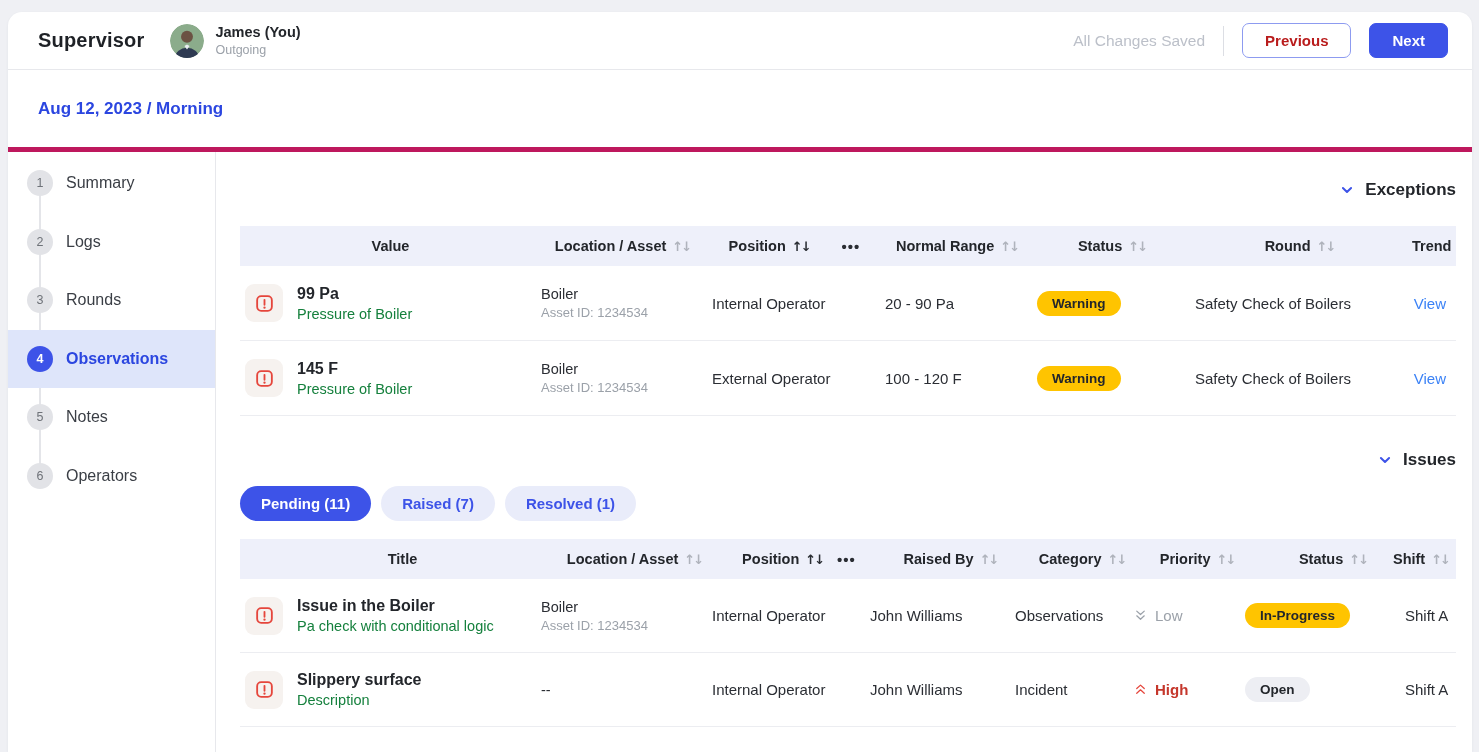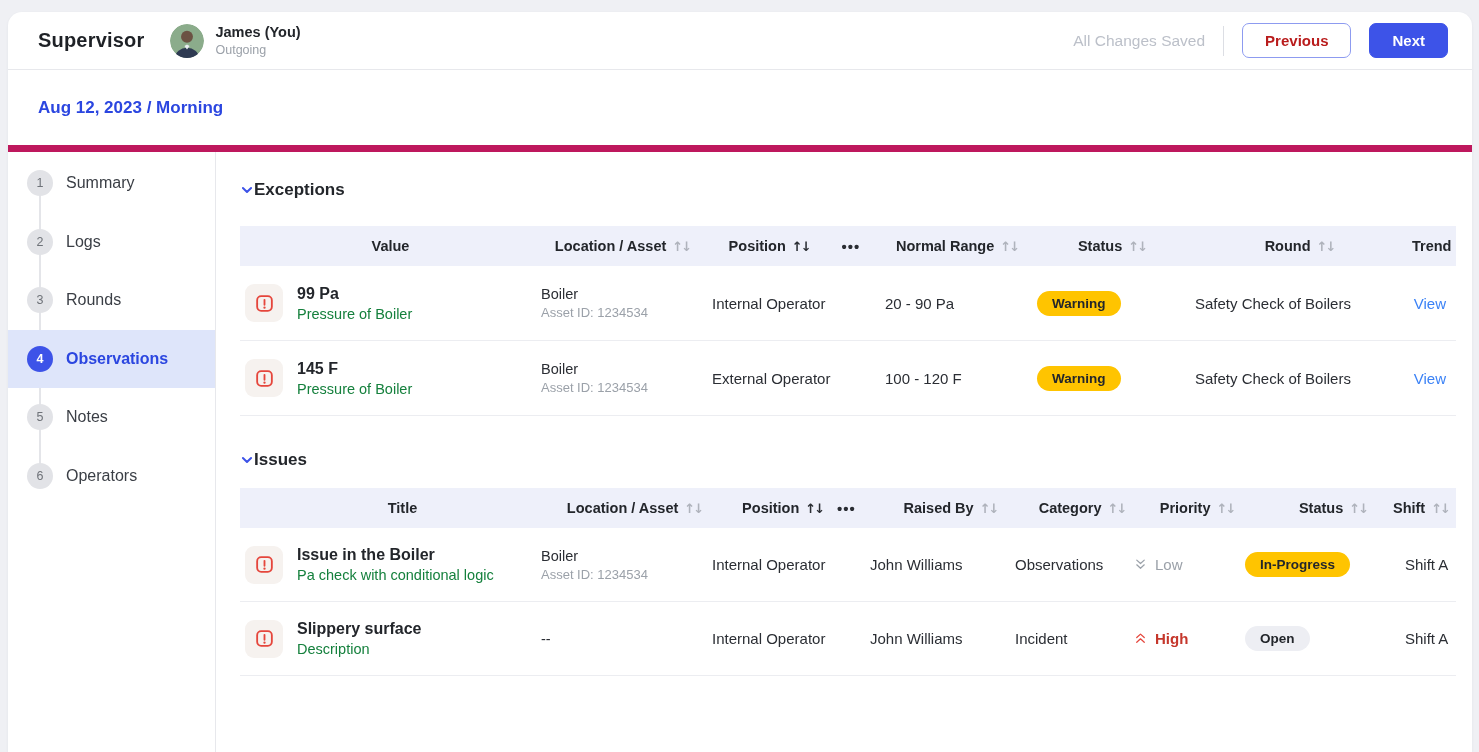--- a/index.html
+++ b/index.html
@@ -28,39 +28,39 @@
   .user-name { font-size:14.5px; font-weight:700; color:#23262B; }
   .user-role { font-size:12.5px; color:#9BA1A9; margin-top:2px; }
   .topbar-right { margin-left:auto; display:flex; align-items:center; gap:18px; }
   .save-status { font-size:15.5px; color:#BCC0C9; }
   .vdiv { width:1px; height:30px; background:#DCDEE4; }
   .btn { font-family:inherit; font-size:15px; font-weight:600; border-radius:7px; padding:8px 22px; cursor:pointer; }
   .btn-outline { background:#fff; color:#b91c1c; border:1px solid #8D9BF0; }
   .btn-primary { background:#3D53E8; color:#fff; border:1px solid #3D53E8; }
 
   
-  .datebar { height:82px; display:flex; align-items:center; padding:0 30px; border-bottom:7px solid #be185d; flex:0 0 auto;text-align:right; }
+  .datebar { height:82px; display:flex; align-items:center; padding:0 30px; border-bottom:5px solid #be185d; flex:0 0 auto;text-align:right; }
   .date-label { font-size:17px; font-weight:700; color:#2B46E0; }
 
   
   .content { display:flex; flex:1 1 auto; min-height:0; }
 
   
   .sidebar { width:208px; flex:0 0 auto; border-right:1px solid #E7E8EC; position:relative; padding-top:2px; }
   .step-line { position:absolute; left:31px; top:31px; height:293px; width:2px; background:#E4E5E9; }
   .step { position:relative; height:58.5px; display:flex; align-items:center; padding-left:19px; cursor:pointer; }
   .step-circle { width:26px; height:26px; border-radius:50%; background:#E2E3E7; color:#6E7278; font-size:12.5px; display:flex; align-items:center; justify-content:center; z-index:1; flex:0 0 auto; }
   .step-label { font-size:16px; color:#3A3E45; margin-left:13px; }
   .step.active { background:#DEE5FA; }
   .step.active .step-circle { background:#3D53E8; color:#fff; font-weight:700; }
   .step.active .step-label { color:#2B46E0; font-weight:700; }
 
   
   .main { flex:1 1 auto; padding:20px 16px 0 24px; min-width:0; }
-  .section-head { display:flex; align-items:center; cursor:pointer; }
+  .section-head { display:flex; align-items:center; gap:11px; cursor:pointer;justify-content:flex-end; }
   .section-title { font-size:17px; font-weight:700; color:#23262B; }
   .sec-exceptions { margin-top:8px; }
   .sec-issues-head { margin-top:34px; }
 
   
   .thead { display:grid; align-items:center; height:40px; background:#EEF0FA; margin-top:26px; }
   .th { font-size:14.5px; font-weight:700; color:#23262B; padding-left:8px; display:flex; align-items:center; gap:6px; white-space:nowrap;justify-content:center; }
   .sort { font-family:"DejaVu Sans",sans-serif; font-size:13px; color:#AFB3BC; letter-spacing:-2px; cursor:pointer; }
   .sort.active { color:#2A2D33; }
   .more-dots { font-size:15px; font-weight:700; color:#2A2D33; letter-spacing:1px; margin-left:26px; cursor:pointer; }
@@ -240,20 +240,25 @@
         <div class="cell right-col"><a class="link">View</a></div>
       </div>
 
       <div class="section-head sec-issues-head">
         <svg width="14" height="14" viewBox="0 0 24 24" fill="none" stroke="#3D53E8" stroke-width="3.4" stroke-linecap="round" stroke-linejoin="round">
             <polyline points="5,8.5 12,15.5 19,8.5"></polyline>
           </svg>
         <span class="section-title">Issues</span>
       </div>
 
+      <div class="pills">
+        <button class="pill active">Pending (11)</button>
+        <button class="pill">Raised (7)</button>
+        <button class="pill">Resolved (1)</button>
+      </div>
 
       <div class="thead igrid" style="margin-top:18px;padding-left:12px;">
         <div class="th">
             <span>Title</span>
           </div>
         <div class="th">
             <span>Location / Asset</span>
             <span class="sort">↑↓</span>
           </div>
         <div class="th">

